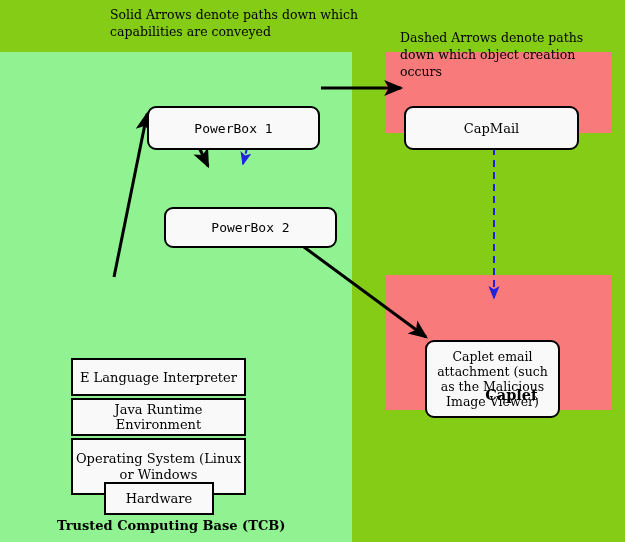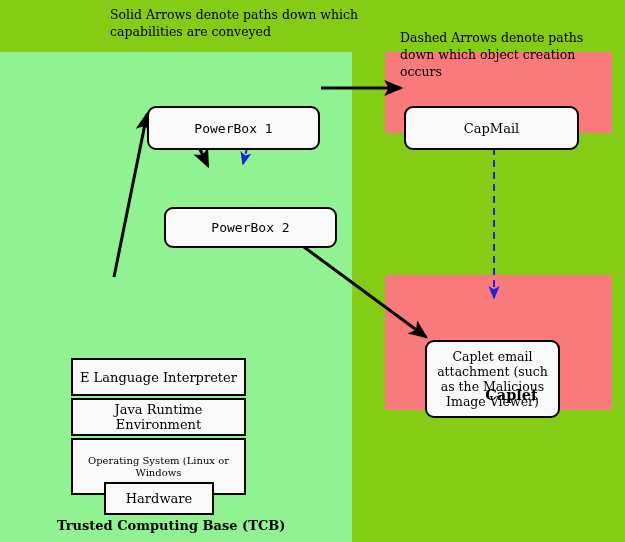--- a/index.html
+++ b/index.html
@@ -126,21 +126,21 @@
     top: 358px;
     width: 175px;
     height: 38px;
   }
   #node-os {
     left: 71px;
     top: 398px;
     width: 175px;
     height: 57px;
     line-height: 1.2;
-    font-size: 10px;
+    font-size: 13px;
   }
   #node-hardware {
     left: 104px;
     top: 442px;
     width: 110px;
     height: 33px;
   }
   .region-label {
     position: absolute;
     font-family: "DejaVu Serif", serif;

